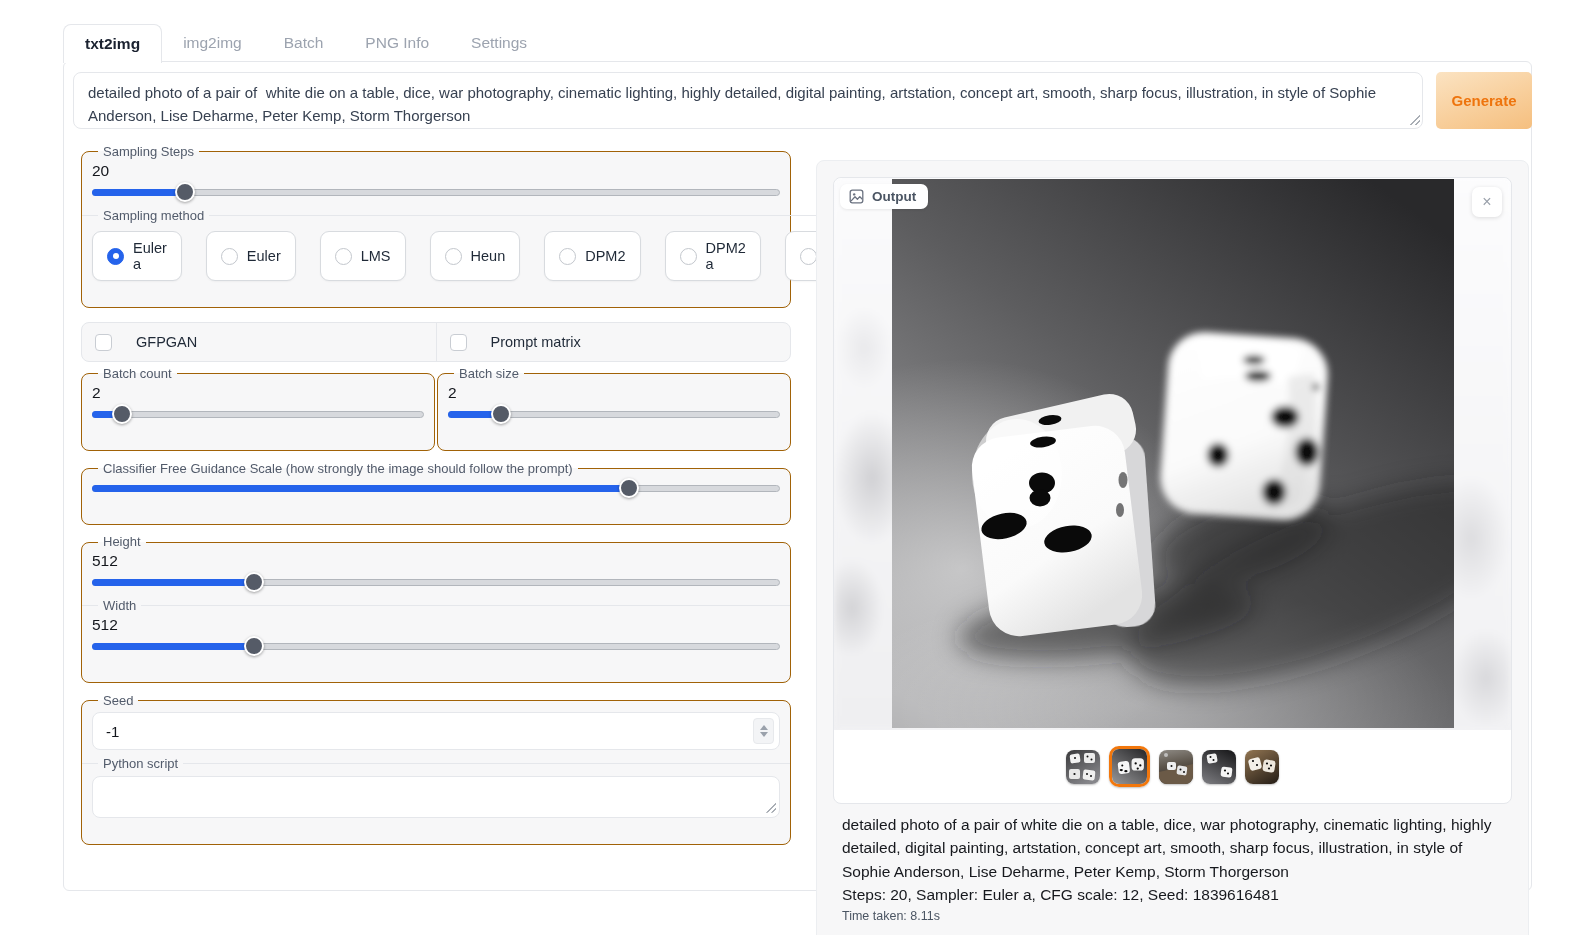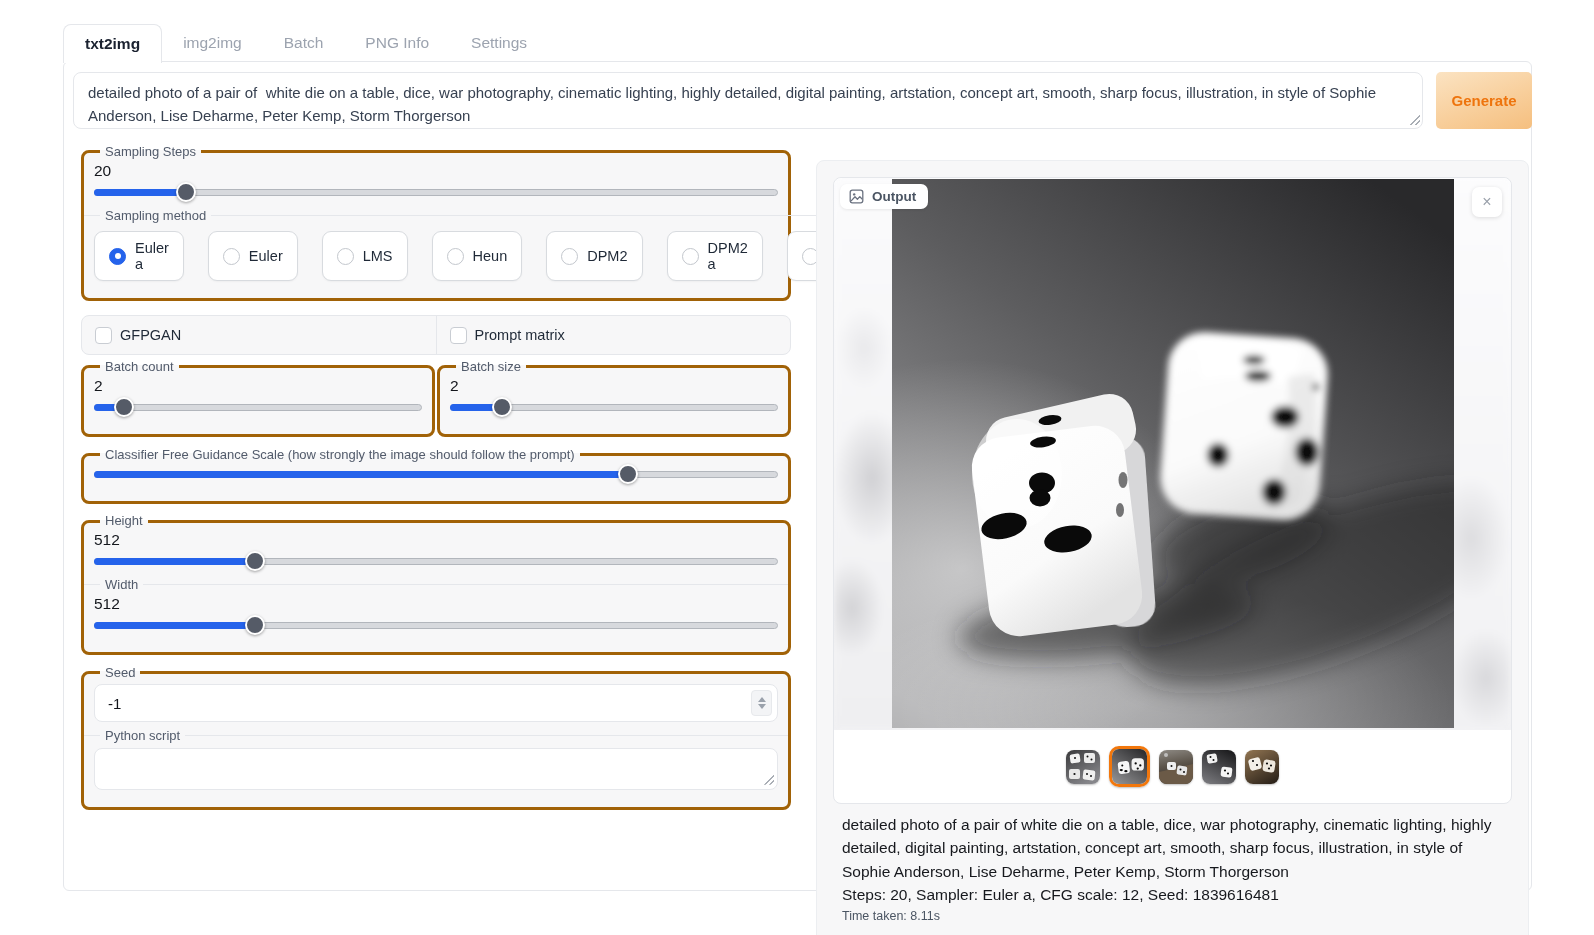--- a/index.html
+++ b/index.html
@@ -47,22 +47,22 @@
     background:linear-gradient(160deg,#fbe3c2 0%, #f8cf9c 55%, #f5bf7f 100%);
     color:#ee740d; font-weight:700; font-size:15px;
     font-family:"Liberation Sans", sans-serif;
     display:flex; align-items:center; justify-content:center;
   }
 
   
   .left-col { position:absolute; left:17px; top:82px; width:710px; }
 
   fieldset.group {
-    border:3px solid #a16207; background:#f7f7f8; border-radius:8px;
-    padding:1px 10px 17px; min-width:0;
+    border:1px solid #a16207; background:#f7f7f8; border-radius:8px;
+    padding:1px 10px 26px; min-width:0;
   }
   fieldset.inner {
     border:none; border-top:1px solid #e5e7eb;
     margin:6px -10px 0; padding:1px 10px 0;
   }
   legend {
     font-size:13px; color:#525b6b; padding:0 5px; margin-left:6px; line-height:1.2;
   }
   .slider-value { text-align:left; font-size:15.5px; color:#13161c; padding:1px 2px 0 0; height:20px; }
   .slider { position:relative; height:20px; margin-top:1px; }
@@ -90,21 +90,21 @@
   }
   .rc { width:17px; height:17px; border-radius:50%; border:1px solid #c3c7cd; background:#fff;
         display:flex; align-items:center; justify-content:center; flex:none; }
   .rc.checked { background:#2563eb; border-color:#2563eb; }
   .rc .rcdot { width:6px; height:6px; border-radius:50%; background:#fff; }
 
   .checks-box {
     background:#f7f7f8; border:1px solid #e5e7eb; border-radius:8px;
     height:40px; display:flex; align-items:stretch;
   }
-  .check-cell { flex:1; display:flex; align-items:center; gap:8px; padding-left:13px; cursor:pointer; }
+  .check-cell { flex:1; display:flex; align-items:center; gap:24px; padding-left:13px; cursor:pointer; }
   .check-cell:first-child { border-right:1px solid #e5e7eb; }
   .checkbox { width:17px; height:17px; border:1px solid #c9cdd3; border-radius:4px; background:#fff; flex:none; }
   .check-label { font-size:14.5px; color:#1f2937; }
 
   .row-2 { display:flex; gap:2px; }
   .row-2 fieldset.group { flex:1; }
 
   .num-input {
     position:relative; background:#fff; border:1px solid #e5e7eb; border-radius:8px;
     height:38px; margin-top:3px;

